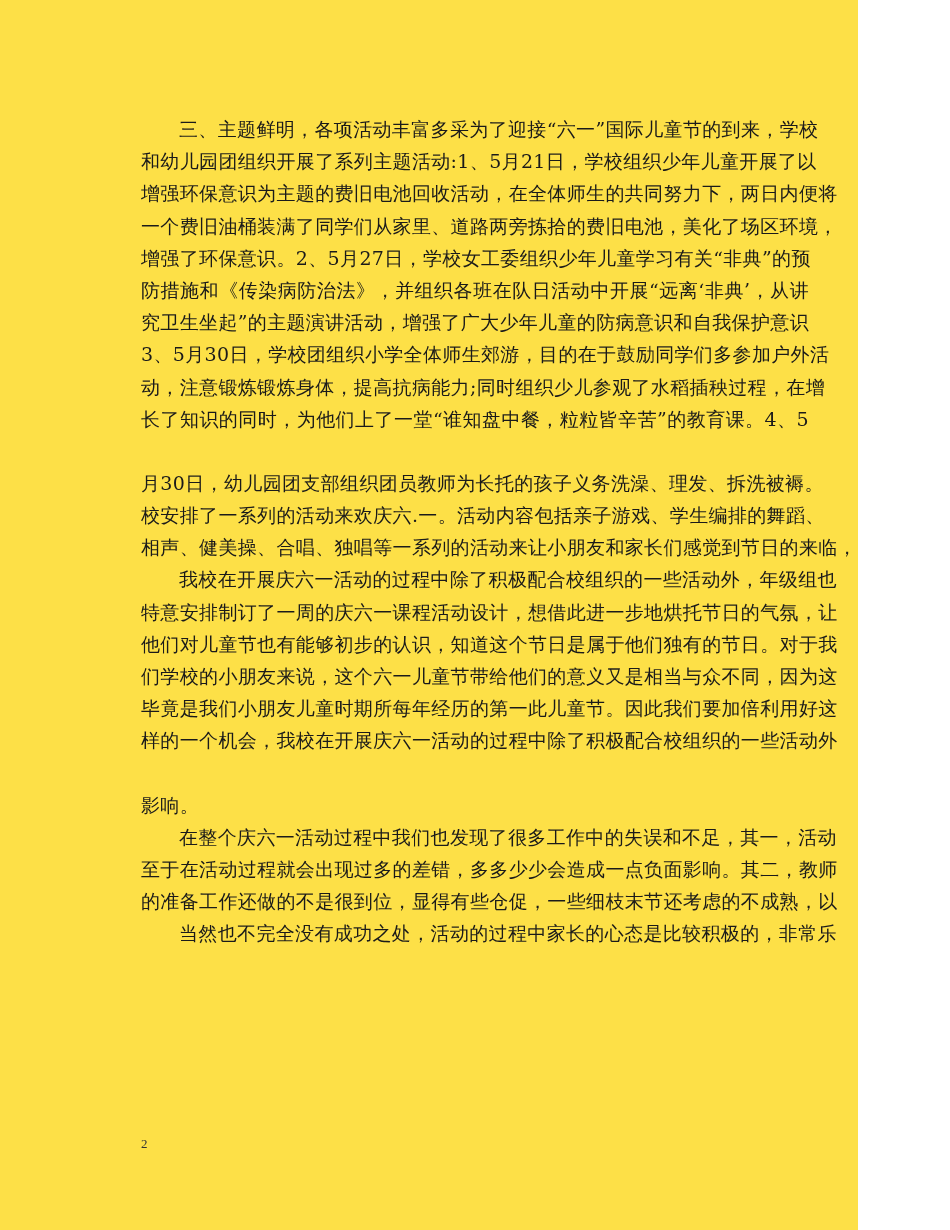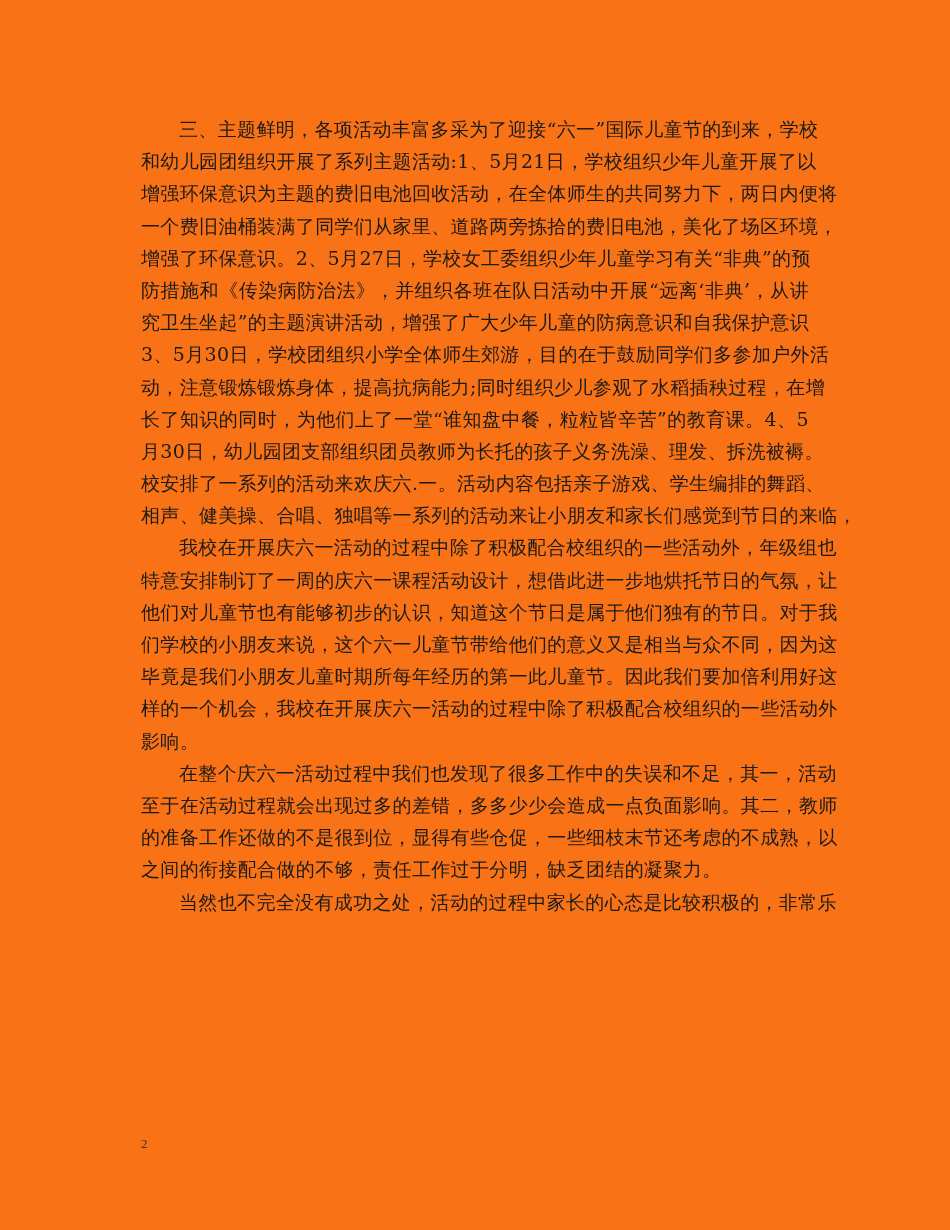--- a/index.html
+++ b/index.html
@@ -1,22 +1,22 @@
 <!DOCTYPE html>
 <html><head>
 <meta charset="utf-8">
 <style>
   html, body { margin: 0; padding: 0; background: #ffffff; }
   body { width: 950px; height: 1230px; position: relative; overflow: hidden;
          font-family: "DejaVu Serif", "Liberation Serif", serif; color: #1a1a1a; }
-  .page { position: absolute; left: 0; top: 0; width: 950px; height: 1230px; background: #f97316; }
+  .page { position: absolute; left: 0; top: 0; width: 858px; height: 1230px; background: #fde047; }
   .content { position: absolute; left: 141px; top: 113px; width: 668px; }
   .line { height: 32.2px; line-height: 32.2px; font-size: 19px; white-space: nowrap;
           letter-spacing: 0.35px; text-align: justify; text-align-last: justify; }
-  .line.last { text-align-last: left; }
+  .line.last { text-align-last: left; margin-top: 32px; }
   .line.indent { padding-left: 38px; }
   .page-number { position: absolute; left: 141px; top: 1136px; font-size: 13px;
                  font-family: "Liberation Serif", serif; color: #333; }
 </style>
 </head>
 <body>
 
 <div class="page">
   <div class="content" id="content">
       <div class="line indent">三、主题鲜明，各项活动丰富多采为了迎接“六一”国际儿童节的到来，学校</div>
@@ -35,17 +35,16 @@
       <div class="line indent">我校在开展庆六一活动的过程中除了积极配合校组织的一些活动外，年级组也</div>
       <div class="line">特意安排制订了一周的庆六一课程活动设计，想借此进一步地烘托节日的气氛，让</div>
       <div class="line">他们对儿童节也有能够初步的认识，知道这个节日是属于他们独有的节日。对于我</div>
       <div class="line">们学校的小朋友来说，这个六一儿童节带给他们的意义又是相当与众不同，因为这</div>
       <div class="line">毕竟是我们小朋友儿童时期所每年经历的第一此儿童节。因此我们要加倍利用好这</div>
       <div class="line">样的一个机会，我校在开展庆六一活动的过程中除了积极配合校组织的一些活动外</div>
       <div class="line last">影响。</div>
       <div class="line indent">在整个庆六一活动过程中我们也发现了很多工作中的失误和不足，其一，活动</div>
       <div class="line">至于在活动过程就会出现过多的差错，多多少少会造成一点负面影响。其二，教师</div>
       <div class="line">的准备工作还做的不是很到位，显得有些仓促，一些细枝末节还考虑的不成熟，以</div>
-      <div class="line last">之间的衔接配合做的不够，责任工作过于分明，缺乏团结的凝聚力。</div>
       <div class="line indent">当然也不完全没有成功之处，活动的过程中家长的心态是比较积极的，非常乐</div>
     </div>
   <div class="page-number">2</div>
 </div>
 
 </body></html>

